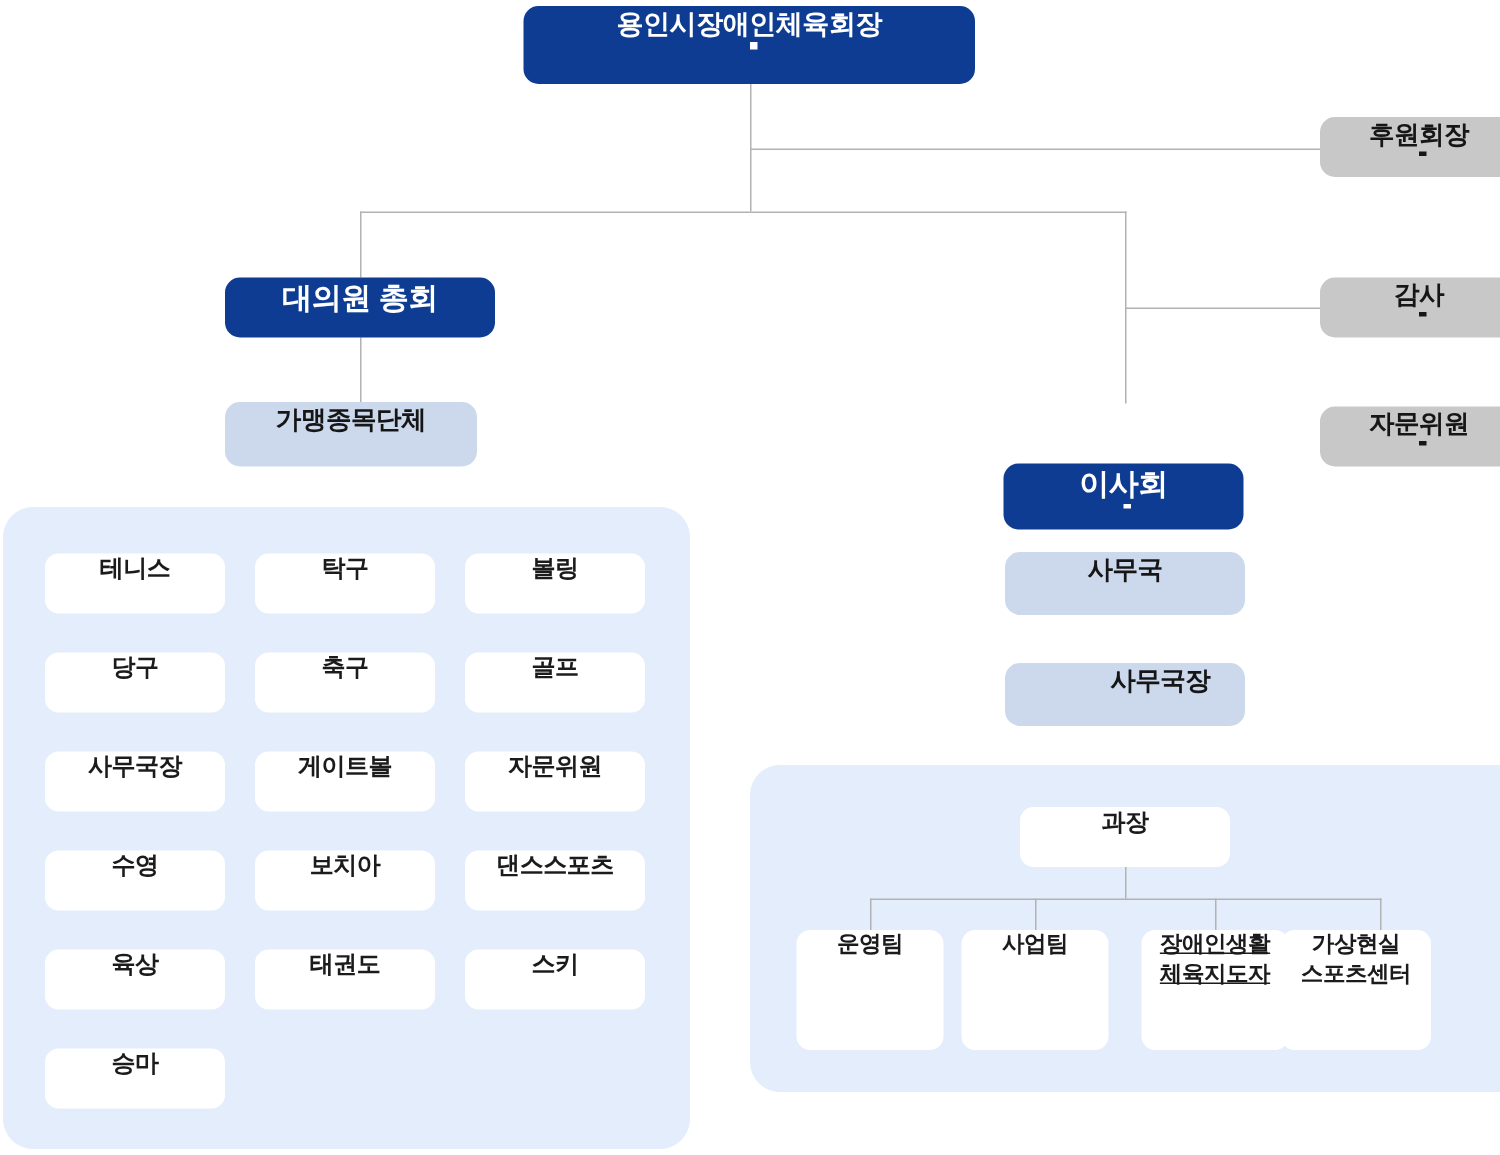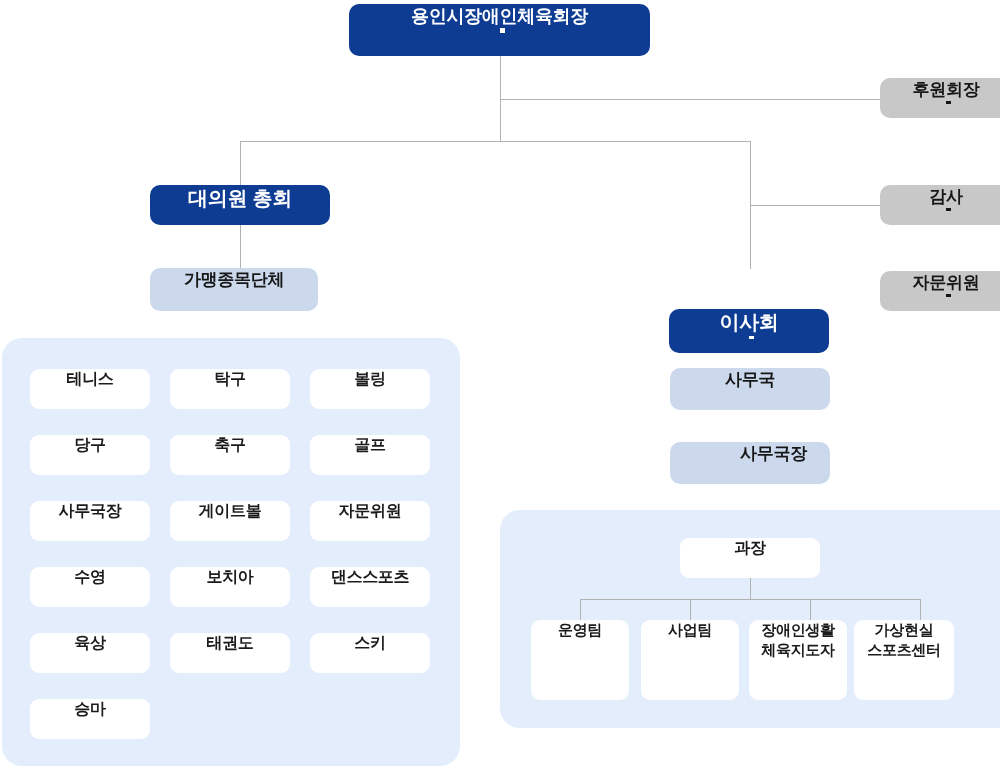--- a/index.html
+++ b/index.html
@@ -42,21 +42,21 @@
   .sports-grid{
     display:grid;grid-template-columns:repeat(3,120px);
     column-gap:20px;row-gap:26px;padding:31px 0 0 28px;
   }
   .sport-box{position:static;height:40px;}
   .right-panel{left:500px;top:510px;width:552px;height:218px;}
   .manager{left:180px;top:28px;width:140px;height:40px;}
   .team{top:110px;height:80px;line-height:1.3;white-space:pre-line;font-size:15px;}
   .team-0{left:31px;width:98px;}
   .team-1{left:141px;width:98px;}
-  .team-2{left:249px;width:98px;}
+  .team-2{left:261px;width:98px;text-decoration:underline;}
   .team-3{left:354px;width:100px;}
   
   .v-root{left:500px;top:56px;height:85px;}
   .h-sponsor{left:500px;top:99px;width:380px;}
   .h-branch{left:240px;top:141px;width:511px;}
   .v-delegate{left:240px;top:141px;height:44px;}
   .v-board{left:750px;top:141px;height:128px;}
   .h-auditor{left:750px;top:205px;width:130px;}
   .v-memberorgs{left:240px;top:225px;height:43px;}
   .v-manager{left:250px;top:68px;height:21px;}

